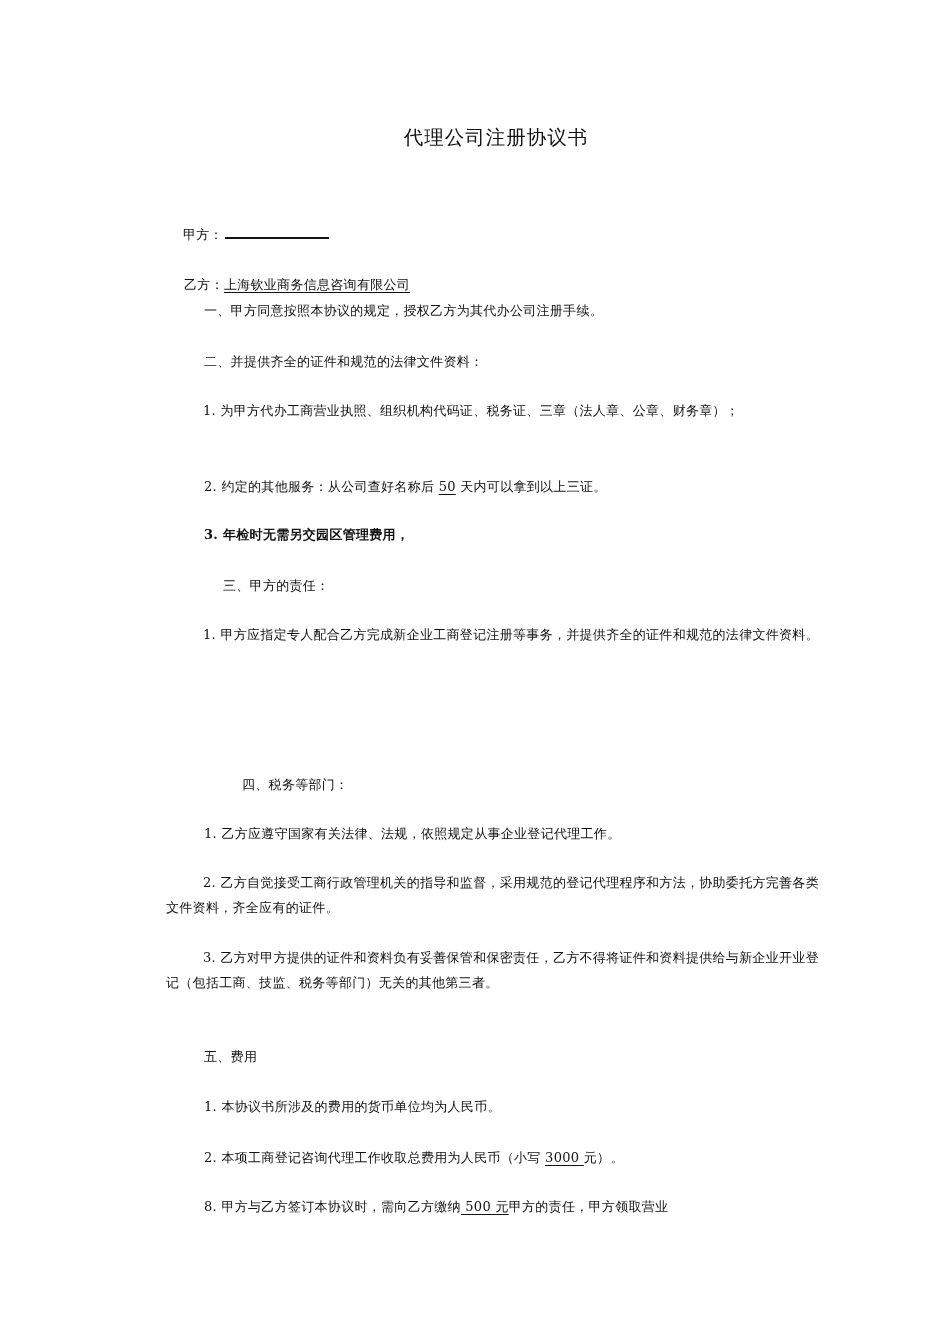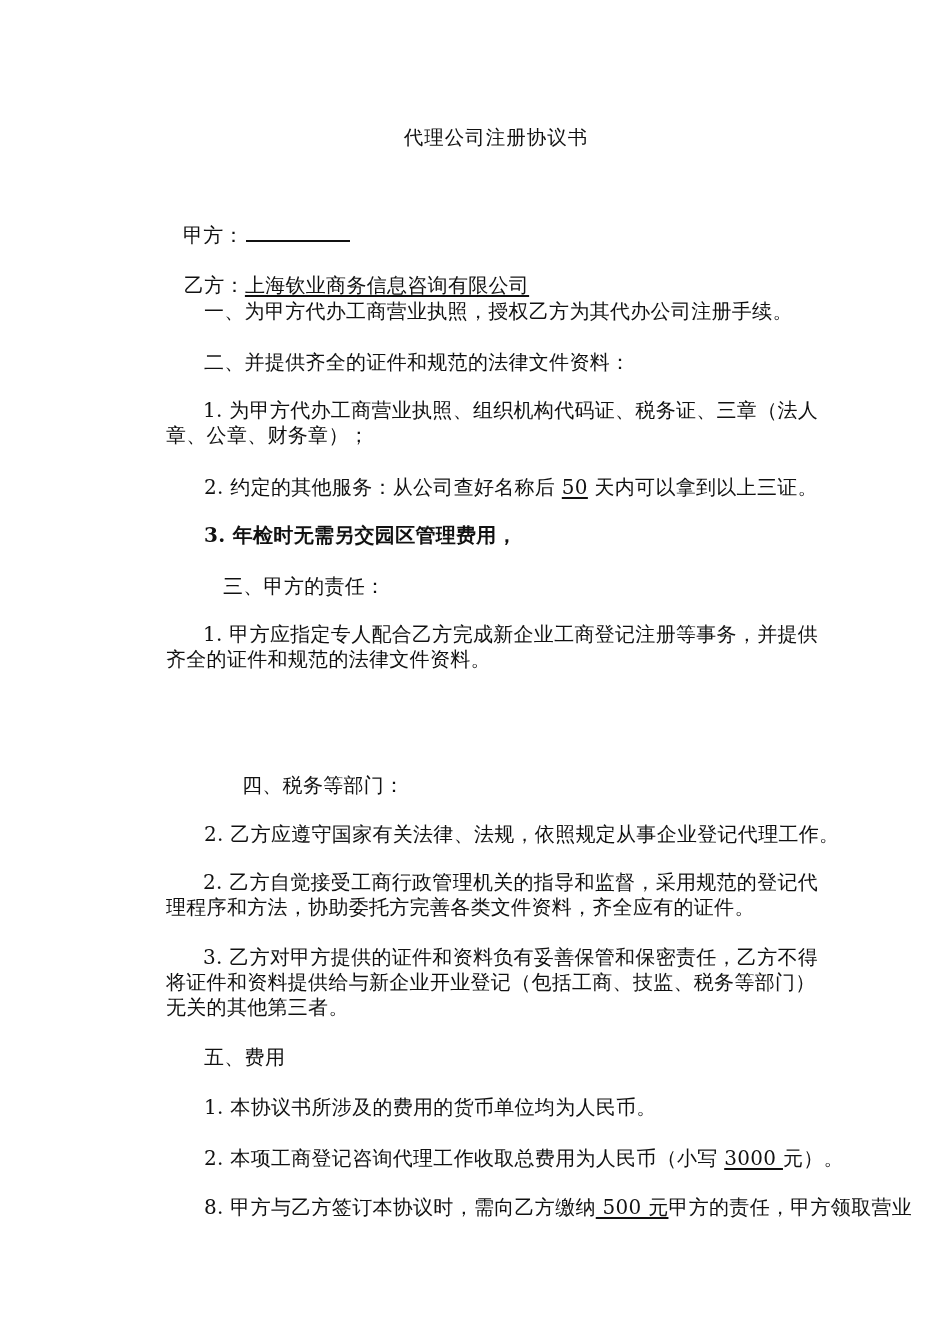--- a/index.html
+++ b/index.html
@@ -1,19 +1,19 @@
 <!DOCTYPE html>
 <html><head>
 <meta charset="utf-8">
 <style>
   html, body { margin: 0; padding: 0; background: #ffffff; }
   body { width: 950px; height: 1344px; position: relative; overflow: hidden;
          font-family: "DejaVu Serif", "Liberation Serif", serif; color: #111111; }
   .page { position: absolute; left: 0; top: 0; width: 950px; height: 1344px; background: #fff; margin-left: 21px; }
-  .line { position: absolute; left: 145px; width: 665px; font-size: 20px; line-height: 26px;
+  .line { position: absolute; left: 145px; width: 665px; font-size: 13px; line-height: 26px;
           white-space: nowrap; letter-spacing: 0.3px; }
   .wrap { white-space: normal; text-indent: 37px; line-height: 25px; }
   .title { position: absolute; left: 0; width: 950px; top: 124px; text-align: center;
            font-size: 19.5px; letter-spacing: 1px; }
   .u { text-decoration: underline; text-underline-offset: 3px; }
   .blank { display: inline-block; width: 104px; border-bottom: 2px solid #111; height: 15px;
            vertical-align: baseline; margin-left: 2px; }
 </style>
 </head>
 <body>
@@ -23,40 +23,40 @@
   <div class="title">代理公司注册协议书</div>
 
   <div class="line" style="top:222px; left:162px;">
     <span>甲方：</span><span class="blank"></span>
   </div>
 
   <div class="line" style="top:272px; left:163px;">
     <span>乙方：</span><span class="u">上海钦业商务信息咨询有限公司</span>
   </div>
 
-  <div class="line" style="top:298px; left:183px;">一、为甲方代办工商营业执照，授权乙方为其代办公司注册手续。</div>
+  <div class="line" style="top:298px; left:183px;">一、甲方同意按照本协议的规定，授权乙方为其代办公司注册手续。</div>
 
   <div class="line" style="top:349px; left:183px;">二、并提供齐全的证件和规范的法律文件资料：</div>
 
   <div class="line wrap" style="top:398px;">1. 为甲方代办工商营业执照、组织机构代码证、税务证、三章（法人章、公章、财务章）；</div>
 
   <div class="line" style="top:474px; left:183px;">
     <span>2. 约定的其他服务：从公司查好名称后 </span><span class="u">50</span><span> 天内可以拿到以上三证。</span>
   </div>
 
   <div class="line" style="top:522px; left:183px;font-weight:bold;">3. 年检时无需另交园区管理费用，</div>
 
   <div class="line" style="top:573px; left:202px;">三、甲方的责任：</div>
 
   <div class="line wrap" style="top:622px;">1. 甲方应指定专人配合乙方完成新企业工商登记注册等事务，并提供齐全的证件和规范的法律文件资料。</div>
 
 
   <div class="line" style="top:772px; left:221px;">四、税务等部门：</div>
 
-  <div class="line" style="top:821px; left:183px;">2. 乙方应遵守国家有关法律、法规，依照规定从事企业登记代理工作。</div>
+  <div class="line" style="top:821px; left:183px;">1. 乙方应遵守国家有关法律、法规，依照规定从事企业登记代理工作。</div>
 
   <div class="line wrap" style="top:870px;">2. 乙方自觉接受工商行政管理机关的指导和监督，采用规范的登记代理程序和方法，协助委托方完善各类文件资料，齐全应有的证件。</div>
 
   <div class="line wrap" style="top:945px;">3. 乙方对甲方提供的证件和资料负有妥善保管和保密责任，乙方不得将证件和资料提供给与新企业开业登记（包括工商、技监、税务等部门）无关的其他第三者。</div>
 
   <div class="line" style="top:1044px; left:183px;">五、费用</div>
 
   <div class="line" style="top:1094px; left:183px;">1. 本协议书所涉及的费用的货币单位均为人民币。</div>
 
   <div class="line" style="top:1145px; left:183px;">

